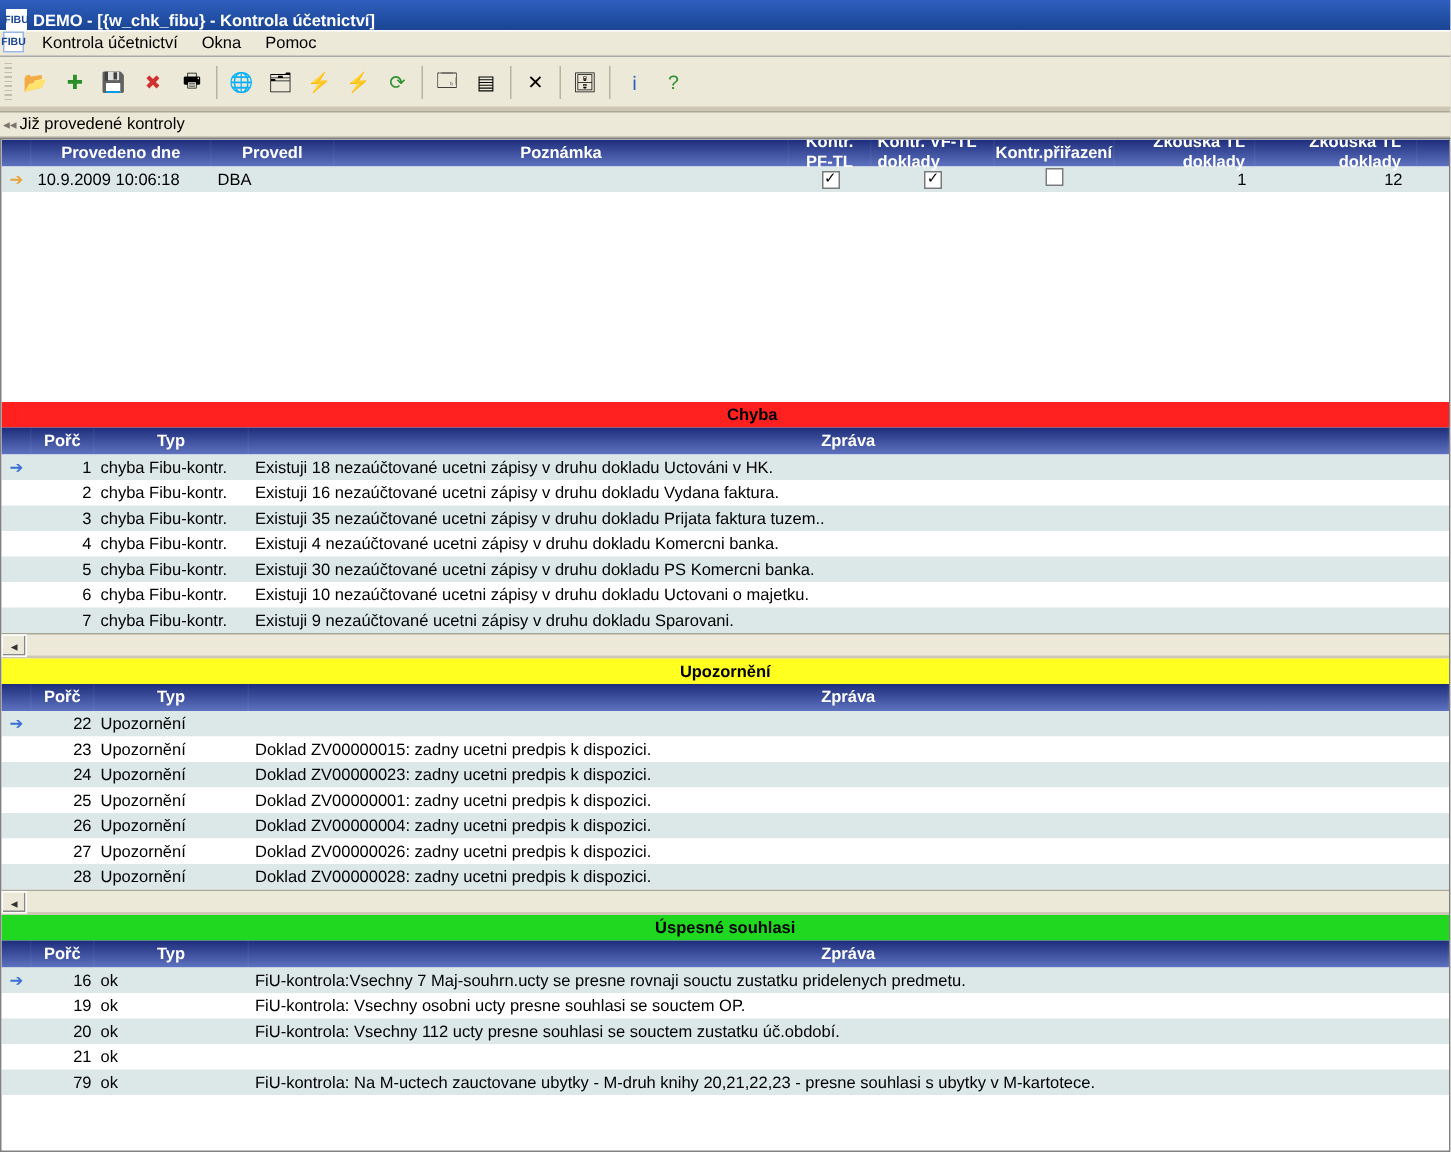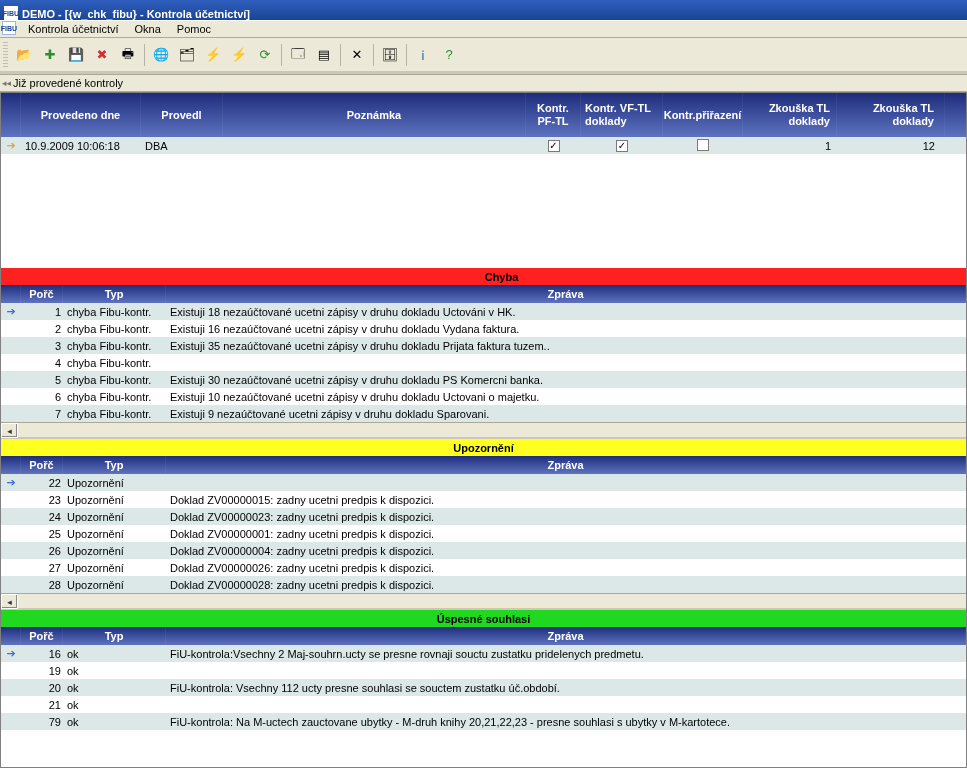--- a/index.html
+++ b/index.html
@@ -95,21 +95,21 @@
     height: calc(768px - 20px - 18px - 36px - 18px);
     overflow: hidden;
   }
   
   .hdr-row {
     display: flex;
     background: linear-gradient(#1e2d7b, #5e73c0);
     color: #fff;
     font-weight: bold;
     text-align: center;
-    height: 44px;
+    height: 18px;
   }
   .hdr-row.short { height: 18px; }
   .hdr-cell {
     display: flex; align-items: center; justify-content: center;
     padding: 2px 4px;
     border-right: 1px solid rgba(255,255,255,.05);
     line-height: 1.15;
   }
   
   .tbody { }
@@ -269,20 +269,21 @@
         <div class="trow">
           <div class="tc w-arrow arrow-col"></div>
           <div class="tc w-porc">3</div>
           <div class="tc w-typ">chyba Fibu-kontr.</div>
           <div class="tc w-msg">Existuji 35 nezaúčtované ucetni zápisy v druhu dokladu Prijata faktura tuzem..</div>
         </div>
         <div class="trow">
           <div class="tc w-arrow arrow-col"></div>
           <div class="tc w-porc">4</div>
           <div class="tc w-typ">chyba Fibu-kontr.</div>
+          <div class="tc w-msg">Existuji 4 nezaúčtované ucetni zápisy v druhu dokladu Komercni banka.</div>
         </div>
         <div class="trow">
           <div class="tc w-arrow arrow-col"></div>
           <div class="tc w-porc">5</div>
           <div class="tc w-typ">chyba Fibu-kontr.</div>
           <div class="tc w-msg">Existuji 30 nezaúčtované ucetni zápisy v druhu dokladu PS Komercni banka.</div>
         </div>
         <div class="trow">
           <div class="tc w-arrow arrow-col"></div>
           <div class="tc w-porc">6</div>
@@ -365,26 +366,27 @@
       <div class="hdr-cell w-arrow"></div>
       <div class="hdr-cell" style="width:42px">Pořč</div>
       <div class="hdr-cell" style="width:103px">Typ</div>
       <div class="hdr-cell" style="flex:1">Zpráva</div>
     </div>
     <div class="tbody" id="ok-body">
         <div class="trow">
           <div class="tc w-arrow arrow-col">➔</div>
           <div class="tc w-porc">16</div>
           <div class="tc w-typ">ok</div>
-          <div class="tc w-msg">FiU-kontrola:Vsechny 2 Maj-souhrn.ucty se presne rovnaji souctu zustatku pridelenych predmetu.</div>
+          <div class="tc w-msg">FiU-kontrola:Vsechny 7 Maj-souhrn.ucty se presne rovnaji souctu zustatku pridelenych predmetu.</div>
         </div>
         <div class="trow">
           <div class="tc w-arrow arrow-col"></div>
           <div class="tc w-porc">19</div>
           <div class="tc w-typ">ok</div>
+          <div class="tc w-msg">FiU-kontrola: Vsechny osobni ucty presne souhlasi se souctem OP.</div>
         </div>
         <div class="trow">
           <div class="tc w-arrow arrow-col"></div>
           <div class="tc w-porc">20</div>
           <div class="tc w-typ">ok</div>
           <div class="tc w-msg">FiU-kontrola: Vsechny 112 ucty presne souhlasi se souctem zustatku úč.období.</div>
         </div>
         <div class="trow">
           <div class="tc w-arrow arrow-col"></div>
           <div class="tc w-porc">21</div>

